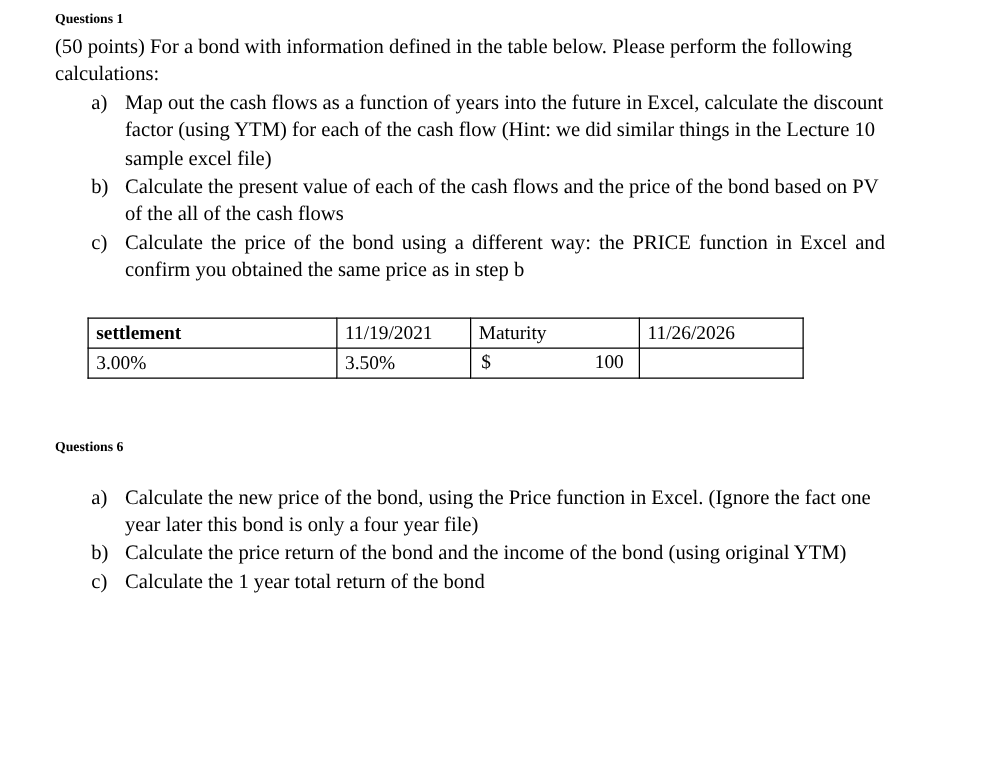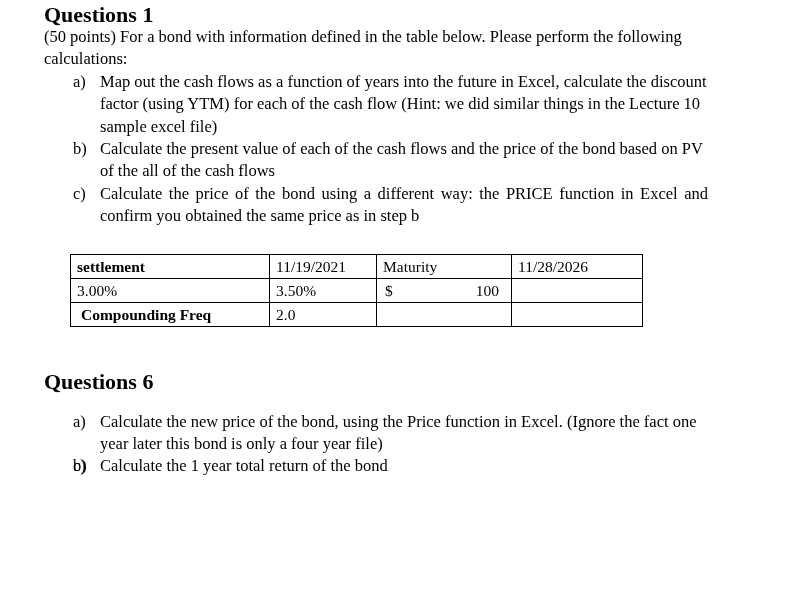--- a/index.html
+++ b/index.html
@@ -19,21 +19,21 @@
   .page {
     position: relative;
     width: 796px;
     height: 616px;
     box-sizing: border-box;
     padding: 4px 0 0 0;
   }
 
   
   .heading {
-    font-size: 22px;
+    font-size: 11px;
     font-weight: bold;
     line-height: 22px;
     margin: 0 0 0 44px;
   }
 
   .para {
     font-size: 16.5px;
     line-height: 22.4px;
     margin: 0 56px 0 44px;
     text-align: left;
@@ -144,55 +144,50 @@
         <col class="c1">
           <col class="c2">
           <col class="c3">
           <col class="c4">
       </colgroup>
       <tbody>
         <tr>
           <td class="b">settlement</td>
           <td>11/19/2021</td>
           <td>Maturity</td>
-          <td>11/28/2026</td>
+          <td>11/26/2026</td>
         </tr>
         <tr>
           <td>3.00%</td>
           <td>3.50%</td>
           <td class="money">
             <span class="sym">$</span>
             <span class="amt">100</span>
           </td>
-          <td></td>
-        </tr>
-        <tr>
-          <td class="b indent">Compounding Freq</td>
-          <td>2.0</td>
-          <td></td>
           <td></td>
         </tr>
       </tbody>
     </table>
   </div>
 
   <div style="height:44px"></div>
 
   <h1 class="heading">Questions 6</h1>
 
   <div class="gap-md"></div>
 
 
   <div class="list">
     <div class="item">
       <span class="marker">a)</span>
       <span>Calculate the new price of the bond, using the Price function in Excel. (Ignore the fact one year later this bond is only a </span><span class="uline">four year</span><span> file)</span>
     </div>
     <div class="item justify">
       <span class="marker">b)</span>
+      <span>Calculate the price return of the bond and the income of the bond (using original YTM)</span>
     </div>
     <div class="item">
       <span class="marker">c)</span>
       <span>Calculate the </span><span class="uline">1 year</span><span> total return of the bond</span>
     </div>
   </div>
 
 </div>
 
 </body></html>

